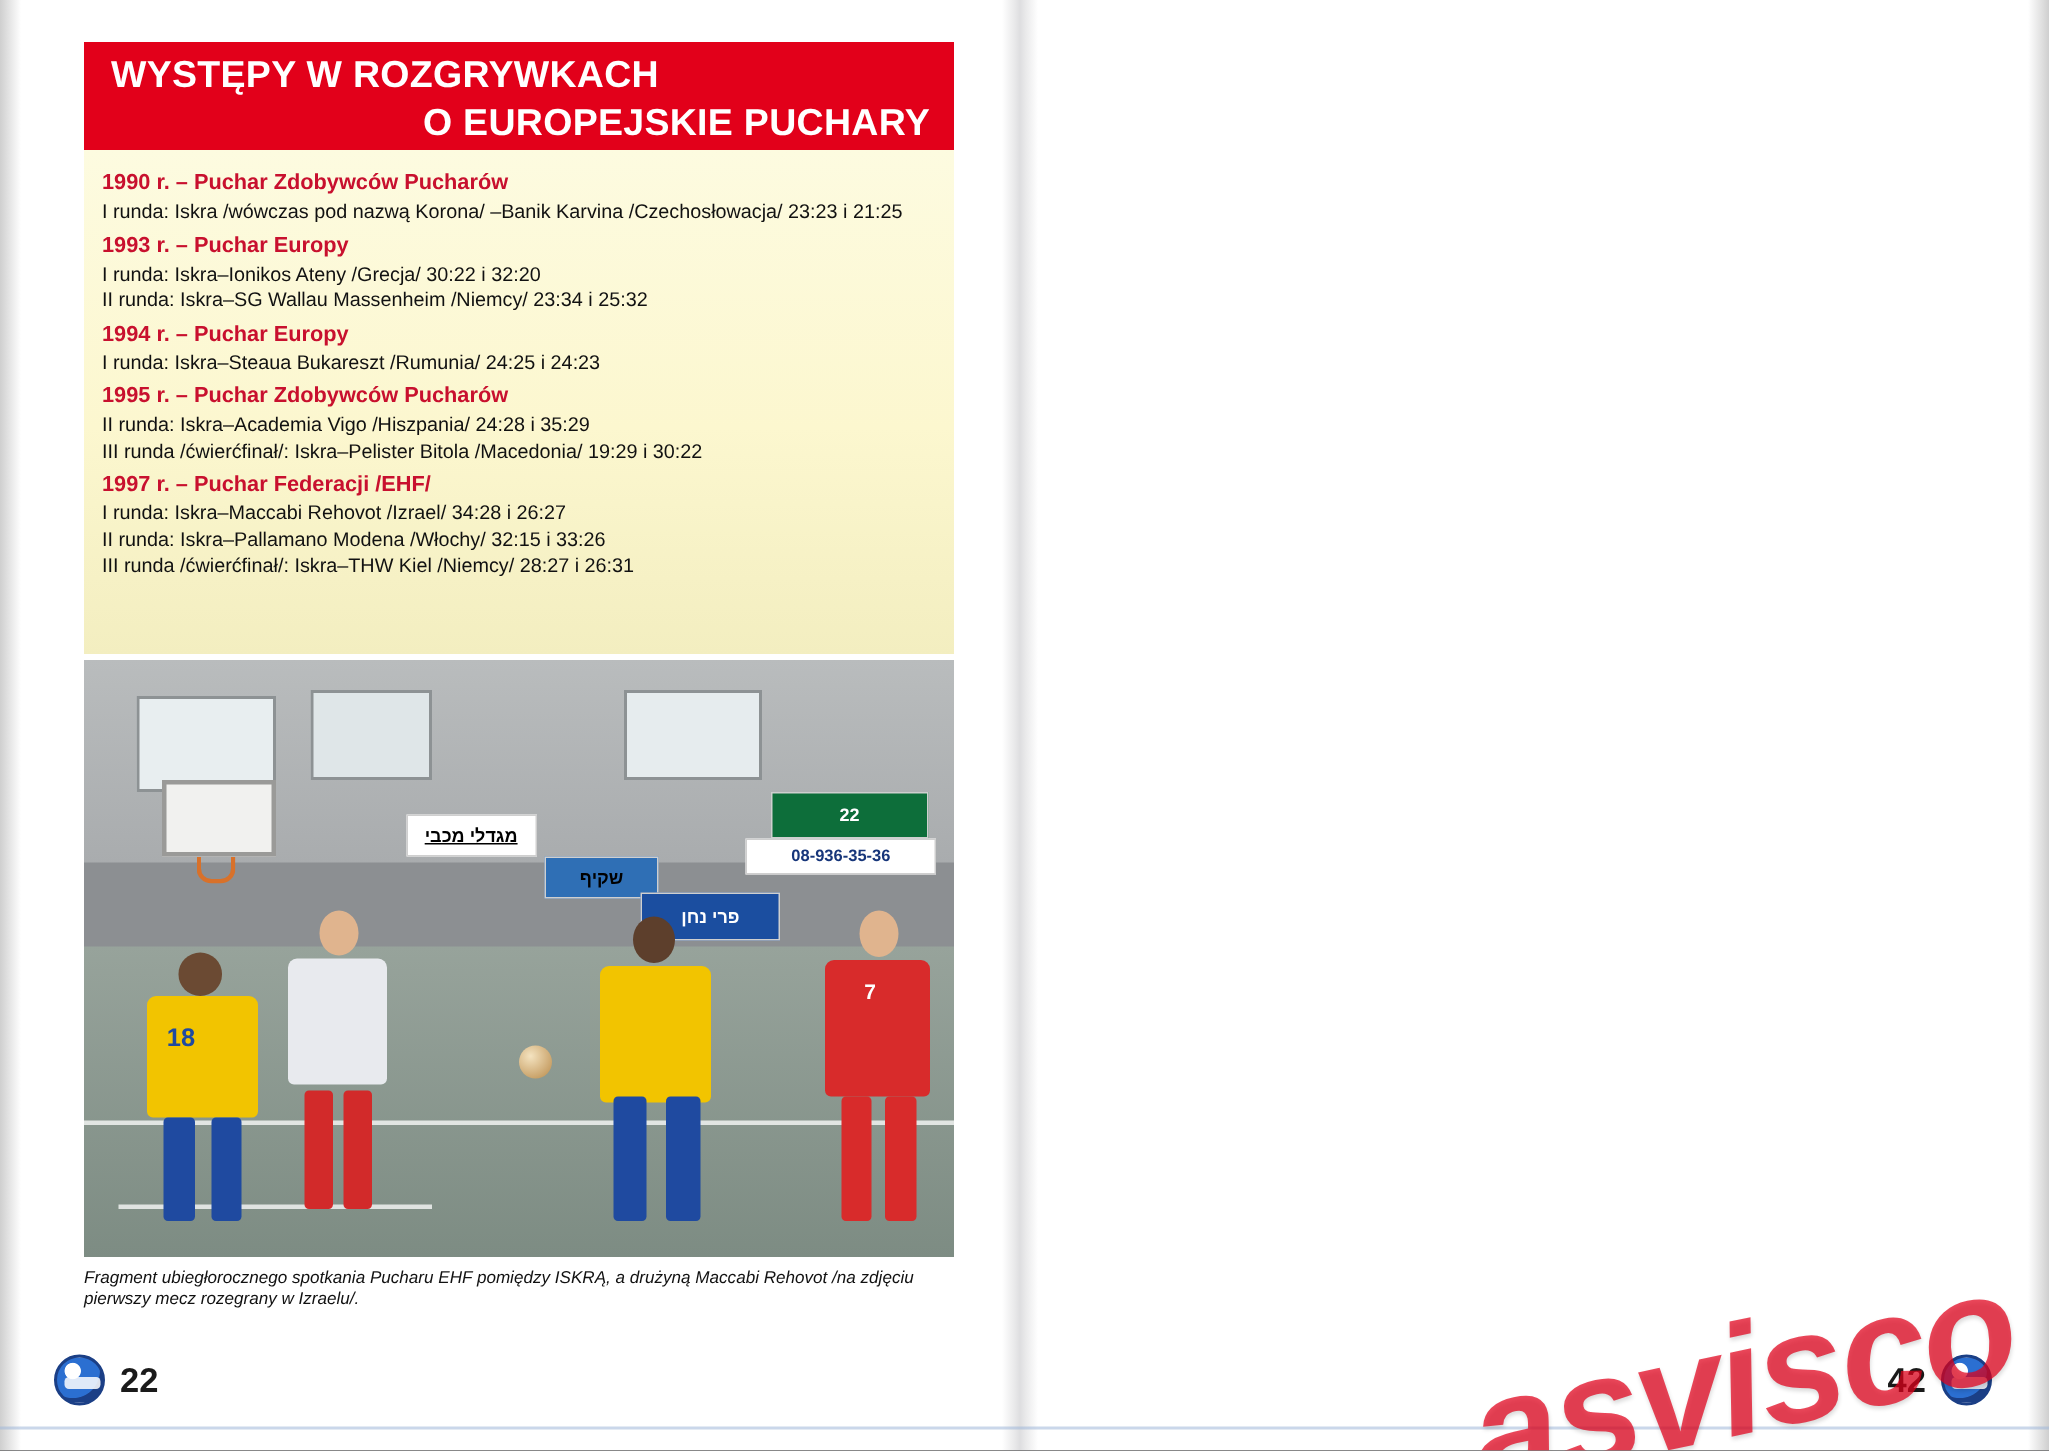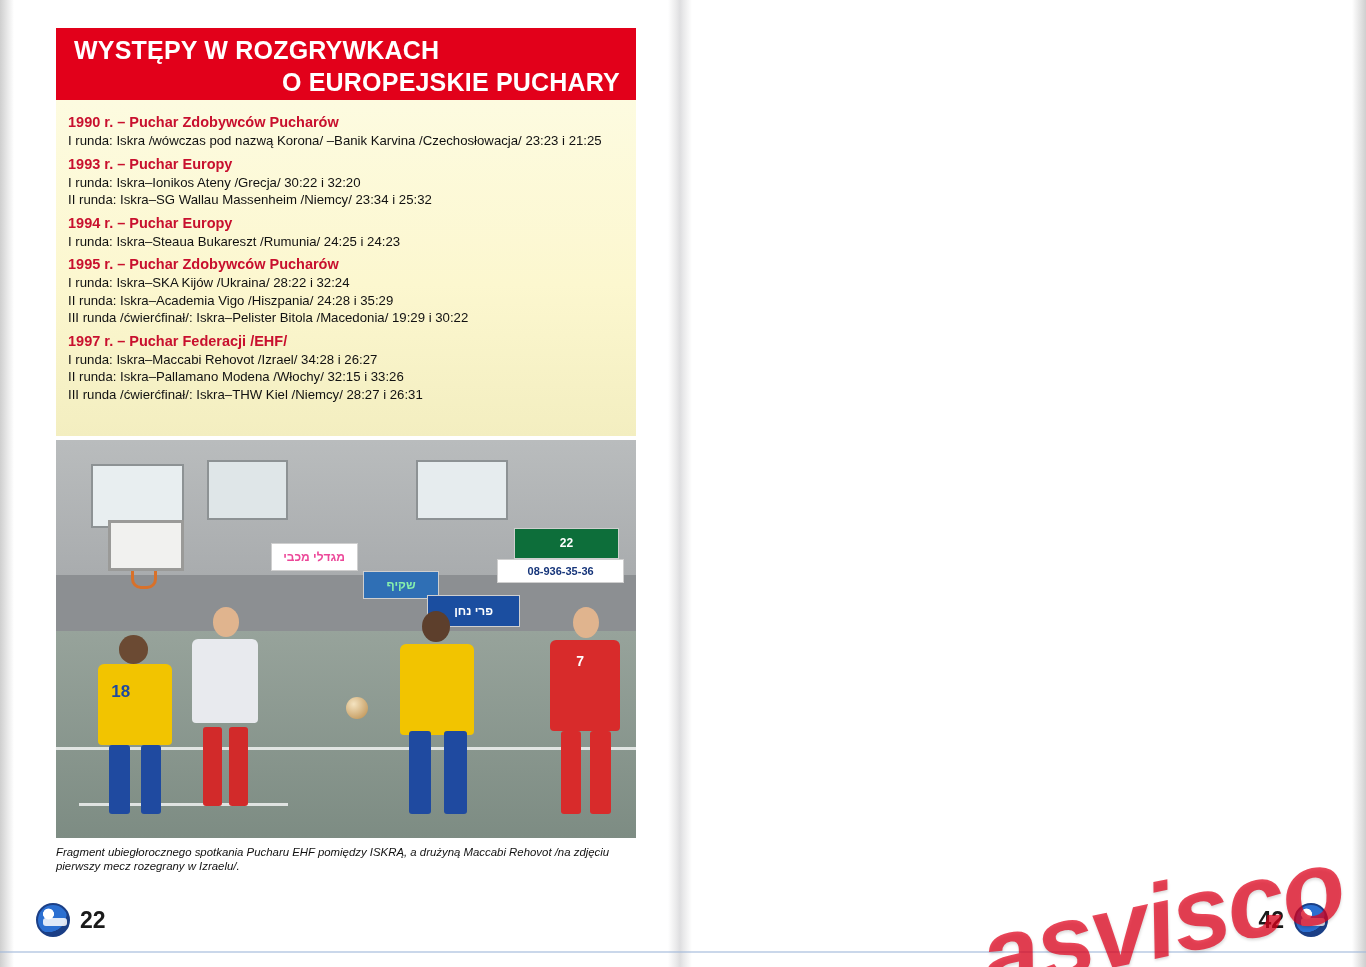--- a/index.html
+++ b/index.html
@@ -167,21 +167,20 @@
         <div class="res-year">1993 r. – Puchar Europy</div>
         <div class="res-line">I runda: Iskra–Ionikos Ateny /Grecja/ 30:22 i 32:20</div>
         <div class="res-line">II runda: Iskra–SG Wallau Massenheim /Niemcy/ 23:34 i 25:32</div>
       </div>
       <div>
         <div class="res-year">1994 r. – Puchar Europy</div>
         <div class="res-line">I runda: Iskra–Steaua Bukareszt /Rumunia/ 24:25 i 24:23</div>
       </div>
       <div>
         <div class="res-year">1995 r. – Puchar Zdobywców Pucharów</div>
-        <div class="res-line">I runda: Iskra–SKA Kijów /Ukraina/ 28:22 i 32:24</div>
         <div class="res-line">II runda: Iskra–Academia Vigo /Hiszpania/ 24:28 i 35:29</div>
         <div class="res-line">III runda /ćwierćfinał/: Iskra–Pelister Bitola /Macedonia/ 19:29 i 30:22</div>
       </div>
       <div>
         <div class="res-year">1997 r. – Puchar Federacji /EHF/</div>
         <div class="res-line">I runda: Iskra–Maccabi Rehovot /Izrael/ 34:28 i 26:27</div>
         <div class="res-line">II runda: Iskra–Pallamano Modena /Włochy/ 32:15 i 33:26</div>
         <div class="res-line">III runda /ćwierćfinał/: Iskra–THW Kiel /Niemcy/ 28:27 i 26:31</div>
       </div>
     </div>
@@ -191,24 +190,24 @@
 
       <div style="position:absolute;left:0;top:0;width:100%;height:34%;background:linear-gradient(to bottom,#b9bcbd,#a9acae);"></div>
 
       <div style="position:absolute;left:6%;top:6%;width:16%;height:16%;background:#e8eef0;border:2px solid #8d9294;"></div>
       <div style="position:absolute;left:26%;top:5%;width:14%;height:15%;background:#dfe6e8;border:2px solid #8d9294;"></div>
       <div style="position:absolute;left:62%;top:5%;width:16%;height:15%;background:#e6ecee;border:2px solid #8d9294;"></div>
 
       <div style="position:absolute;left:9%;top:20%;width:13%;height:13%;background:#f1f1ef;border:3px solid #9a9a98;"></div>
       <div style="position:absolute;left:13%;top:33%;width:26px;height:18px;border:3px solid #d8712a;border-top:none;border-radius:0 0 10px 10px;"></div>
 
-      <div class="banner-ad" style="left:37%;top:26%;width:15%;height:7%;background:#ffffff;color:#ec4899;">מגדלי מכבי</div>
+      <div class="banner-ad" style="left:37%;top:26%;width:15%;height:7%;background:#ffffff;color:#000000;text-decoration:underline;">מגדלי מכבי</div>
       <div class="banner-ad" style="left:79%;top:22%;width:18%;height:8%;background:#0d6e3a;color:#ffffff;">22</div>
       <div class="banner-ad" style="left:76%;top:30%;width:22%;height:6%;background:#ffffff;color:#16357a;font-size:11px;">08-936-35-36</div>
-      <div class="banner-ad" style="left:53%;top:33%;width:13%;height:7%;background:#2f6fb5;color:#86efac;">שקיף</div>
+      <div class="banner-ad" style="left:53%;top:33%;width:13%;height:7%;background:#2f6fb5;color:#000000;">שקיף</div>
       <div class="banner-ad" style="left:64%;top:39%;width:16%;height:8%;background:#1b4ea0;color:#ffffff;">פרי נחן</div>
       <div class="banner-ad" style="left:75%;top:50%;width:14%;height:6%;background:#e2001a;color:#ffffff;font-size:11px;">ISKRA</div>
 
       <div class="floor" style="height:52%;background:linear-gradient(to bottom,#97a39b,#7d8c83);"></div>
       <div class="floor-line" style="left:0;right:0;bottom:22%;"></div>
       <div class="floor-line" style="left:4%;width:36%;bottom:8%;"></div>
 
       <div class="player" style="left:6%;bottom:6%;width:16%;height:46%;">
         <div class="torso" style="left:8%;top:18%;width:80%;height:44%;background:#f2c400;"></div>
         <div class="head" style="left:30%;top:2%;width:32%;height:16%;background:#6b4a33;"></div>

